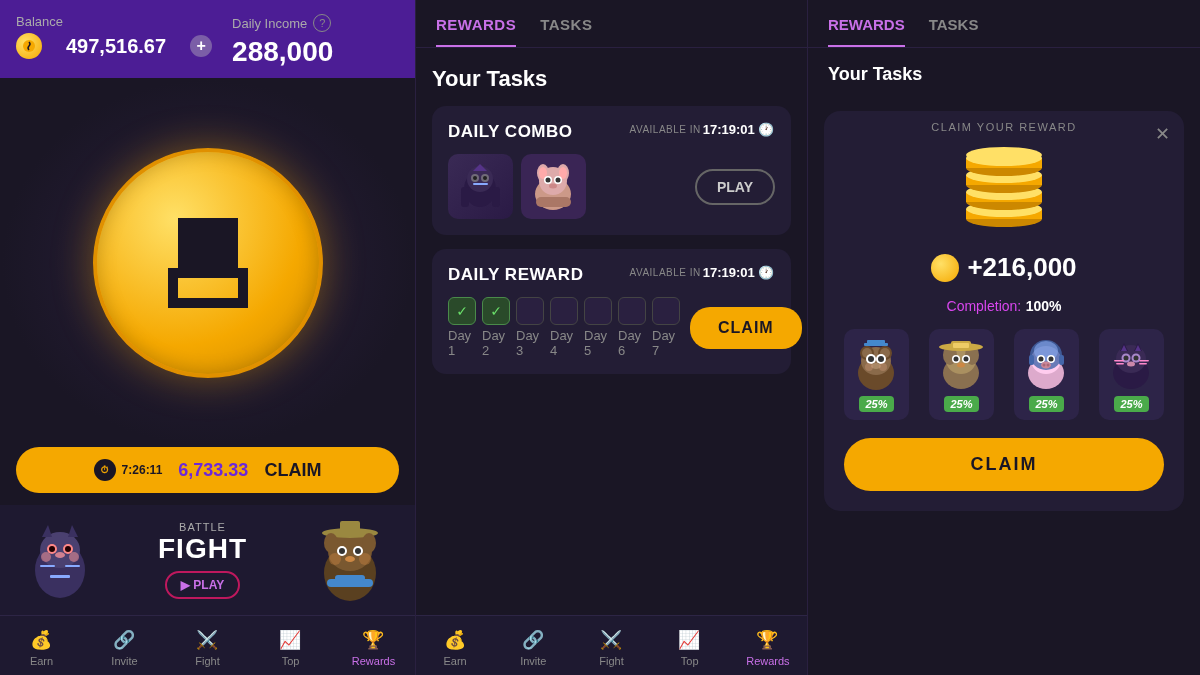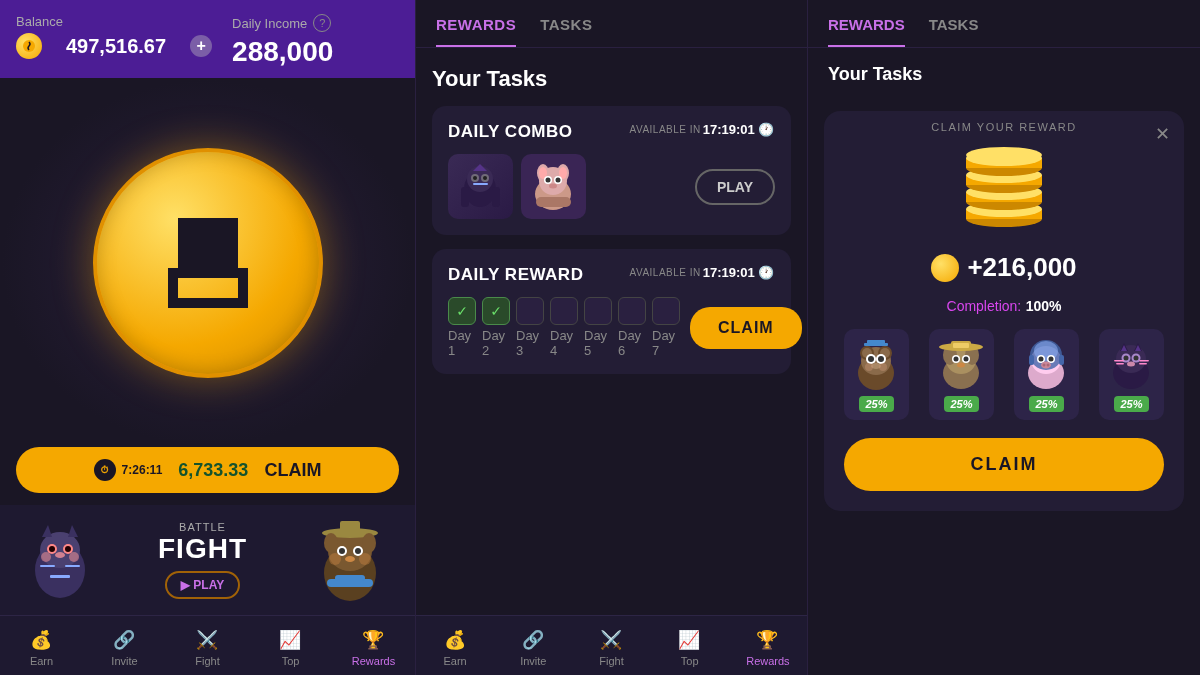--- a/index.html
+++ b/index.html
@@ -166,21 +166,21 @@
       border-radius: 50%;
       background: #1a1625;
       color: #f5a800;
       display: flex;
       align-items: center;
       justify-content: center;
       font-size: 10px;
     }
 
     .claim-amount {
-      color: #14532d;
+      color: #6d28d9;
       font-size: 18px;
       font-weight: 800;
     }
 
     .claim-text {
       color: #1a1625;
       font-size: 18px;
       font-weight: 800;
     }
 
@@ -216,21 +216,21 @@
 
     .battle-title {
       color: #fff;
       font-size: 28px;
       font-weight: 900;
       letter-spacing: 1px;
     }
 
     .play-btn {
       background: transparent;
-      border: 2px solid #a16207;
+      border: 2px solid #be185d;
       color: #c970e8;
       border-radius: 20px;
       padding: 5px 14px;
       font-size: 12px;
       font-weight: 700;
       cursor: pointer;
       display: flex;
       align-items: center;
       gap: 5px;
       margin-top: 6px;

